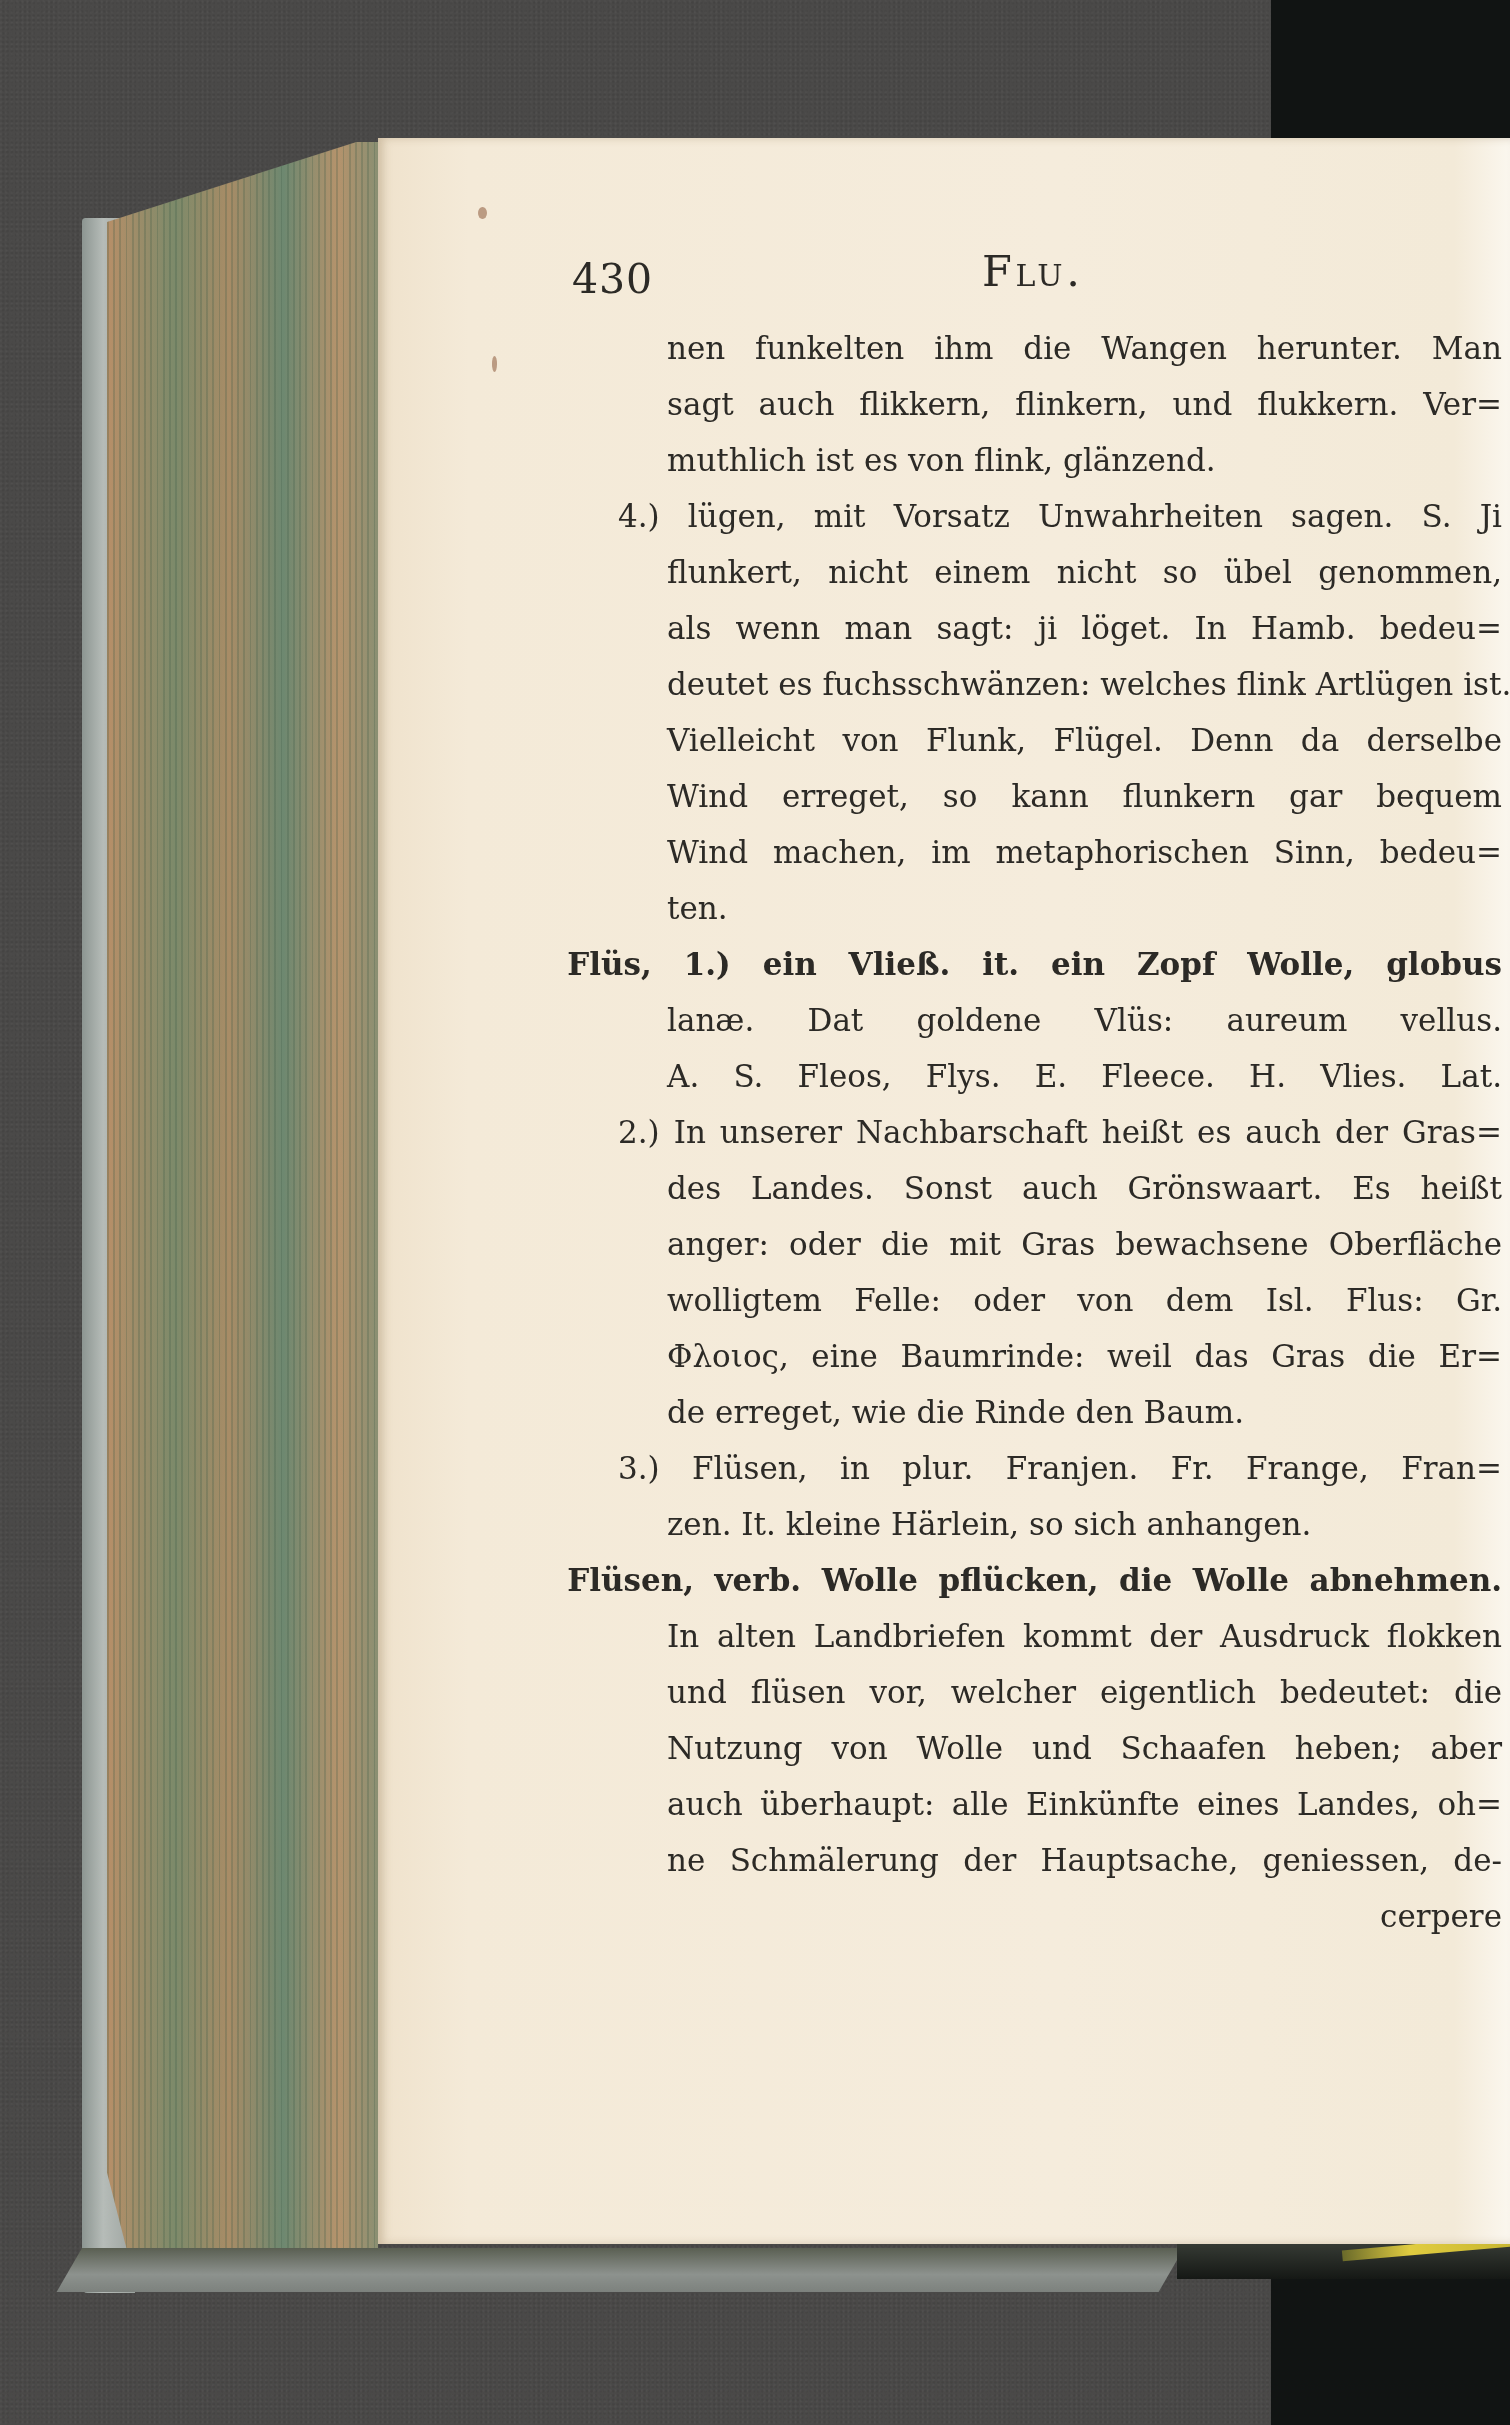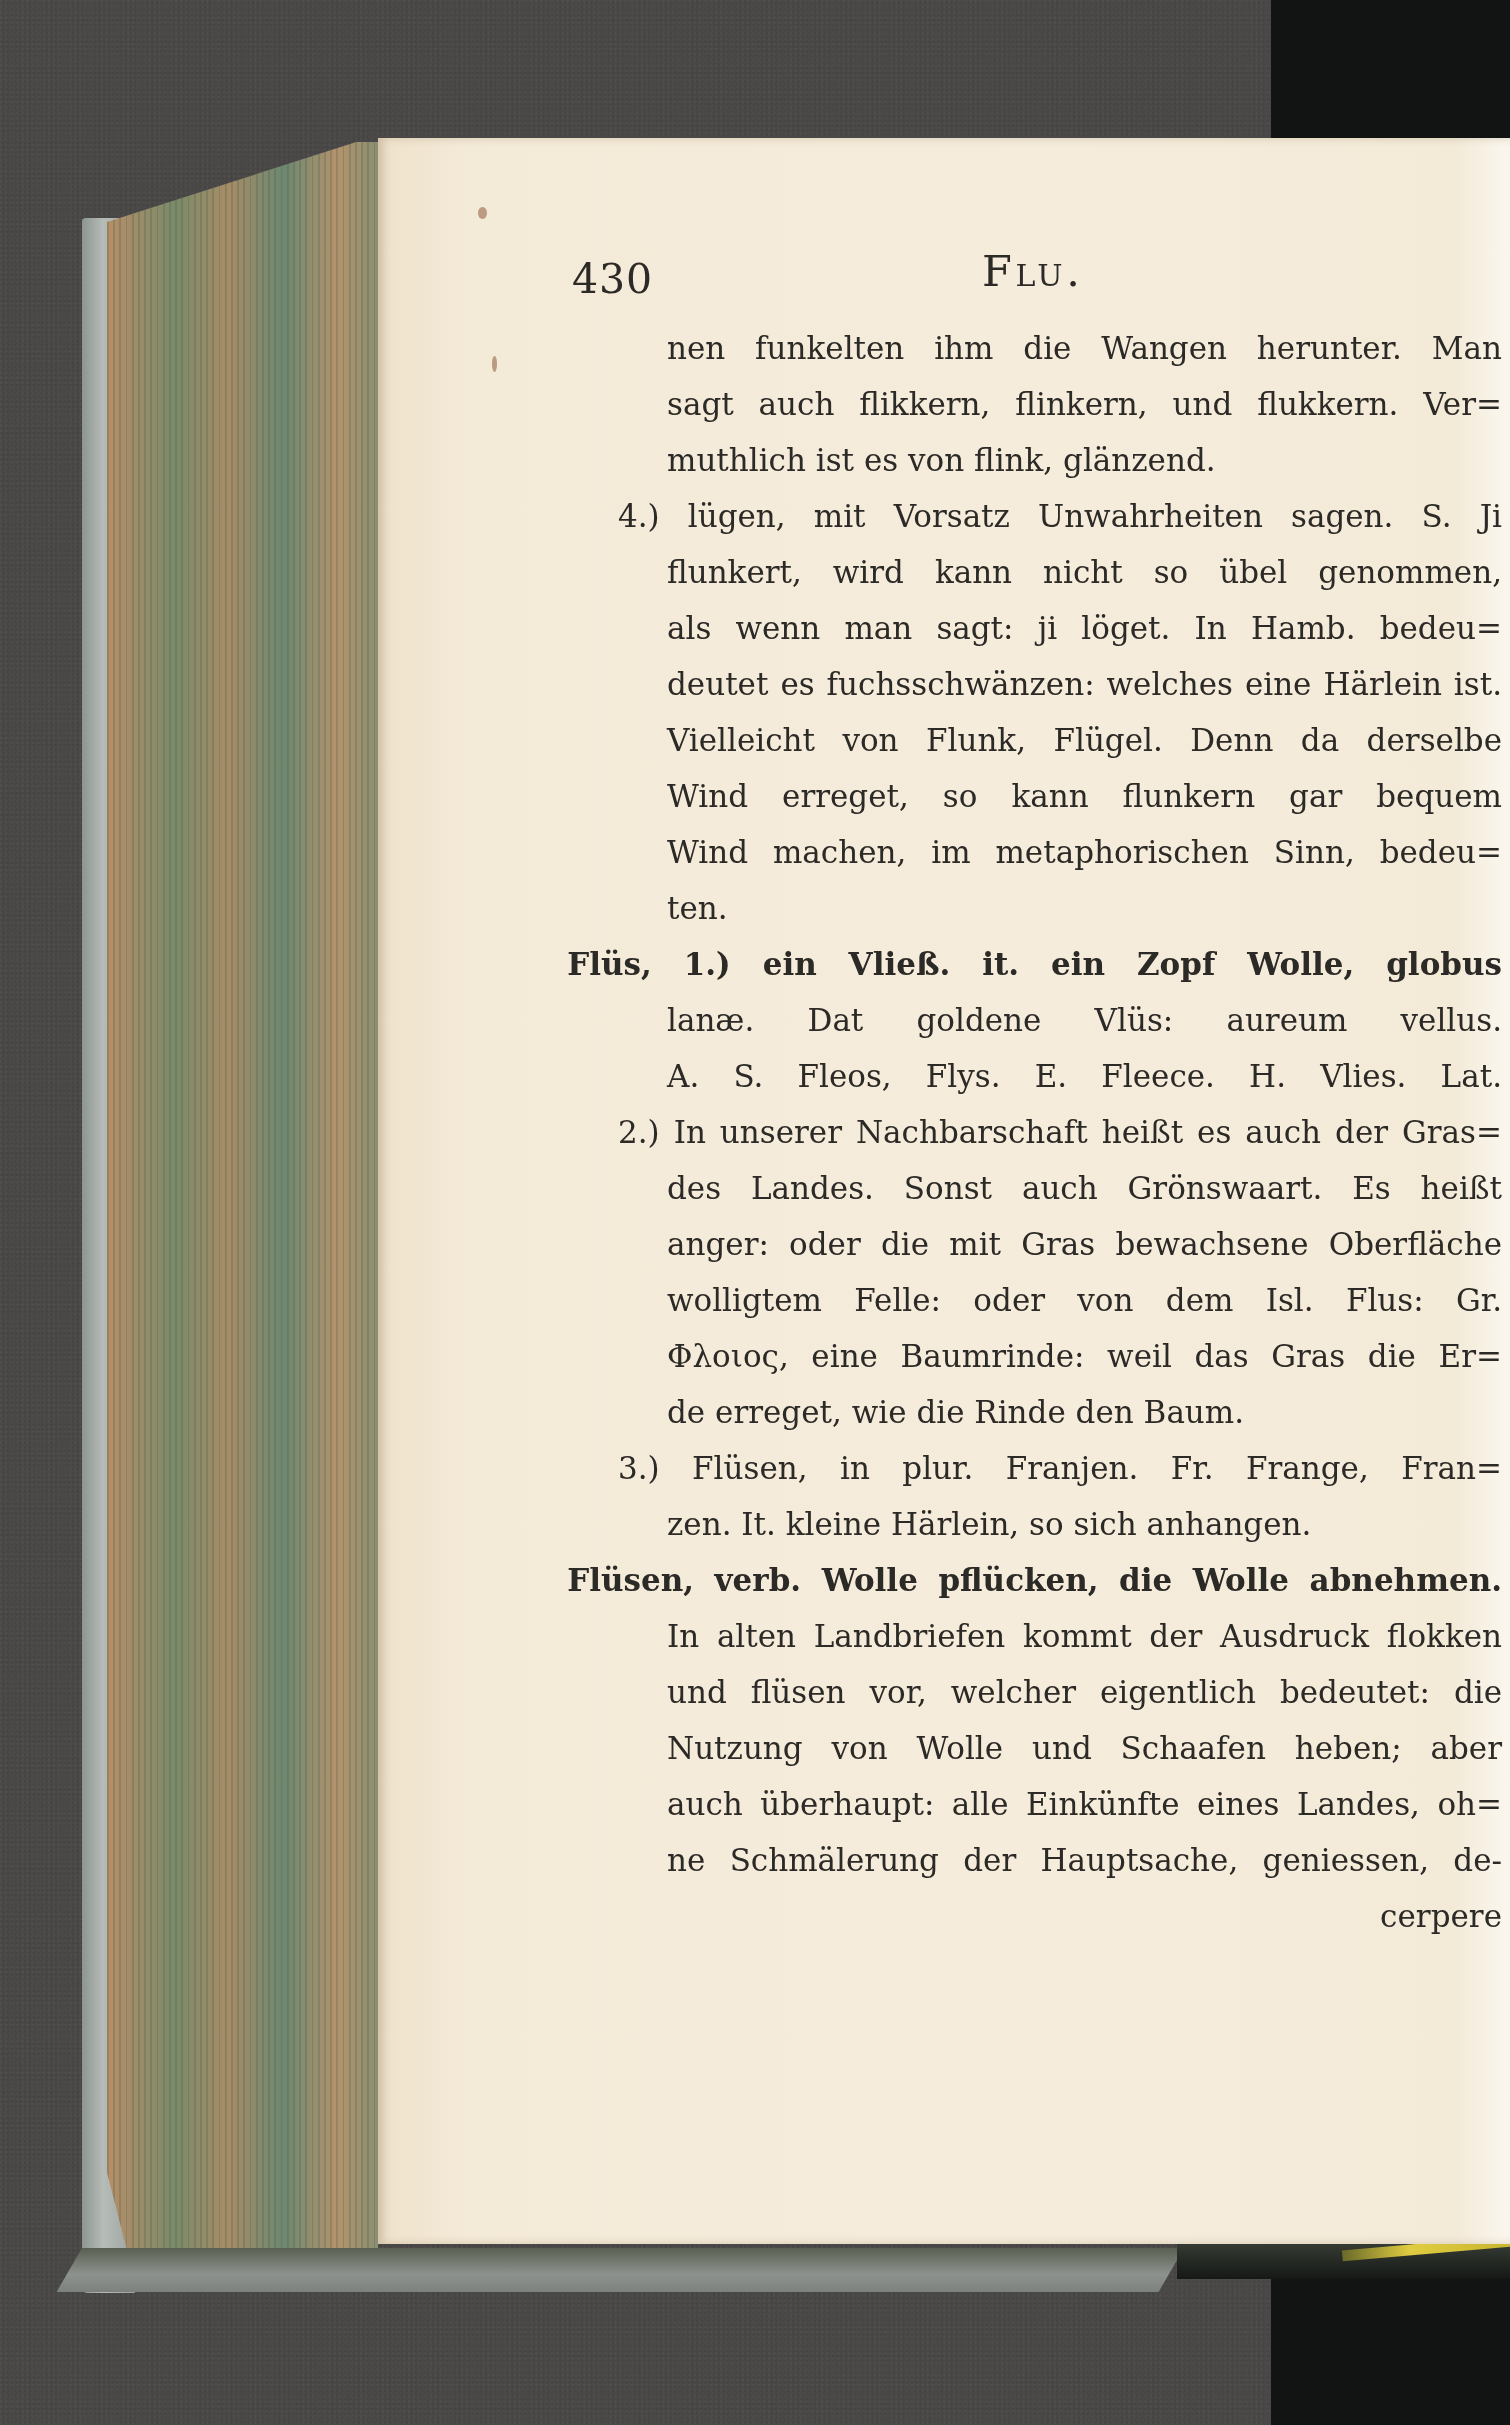--- a/index.html
+++ b/index.html
@@ -88,23 +88,23 @@
     <div class="stain" style="left:114px; top:218px; width:5.3px; height:16px;"></div>
 
     <div class="page-number">430</div>
     <div class="running-head">Flu.</div>
 
     <div class="text-block">
       <div class="line indent">nen funkelten ihm die Wangen herunter. Man</div>
       <div class="line indent">sagt auch flikkern, flinkern, und flukkern. Ver=</div>
       <div class="line indent ragged">muthlich ist es von flink, glänzend.</div>
       <div class="line num-indent">4.) lügen, mit Vorsatz Unwahrheiten sagen. S. Ji</div>
-      <div class="line indent">flunkert, wird kann nicht so übel genommen,</div>
+      <div class="line indent">flunkert, nicht einem nicht so übel genommen,</div>
       <div class="line indent">als wenn man sagt: ji löget. In Hamb. bedeu=</div>
-      <div class="line indent">deutet es fuchsschwänzen: welches eine Härlein ist.</div>
+      <div class="line indent">deutet es fuchsschwänzen: welches flink Artlügen ist.</div>
       <div class="line indent">Vielleicht von Flunk, Flügel. Denn da derselbe</div>
       <div class="line indent">Wind erreget, so kann flunkern gar bequem</div>
       <div class="line indent">Wind machen, im metaphorischen Sinn, bedeu=</div>
       <div class="line indent ragged">ten.</div>
       <div class="line outdent bold">Flüs, 1.) ein Vließ. it. ein Zopf Wolle, globus</div>
       <div class="line indent">lanæ. Dat goldene Vlüs: aureum vellus.</div>
       <div class="line indent">A. S. Fleos, Flys. E. Fleece. H. Vlies. Lat.</div>
       <div class="line num-indent">2.) In unserer Nachbarschaft heißt es auch der Gras=</div>
       <div class="line indent">des Landes. Sonst auch Grönswaart. Es heißt</div>
       <div class="line indent">anger: oder die mit Gras bewachsene Oberfläche</div>

